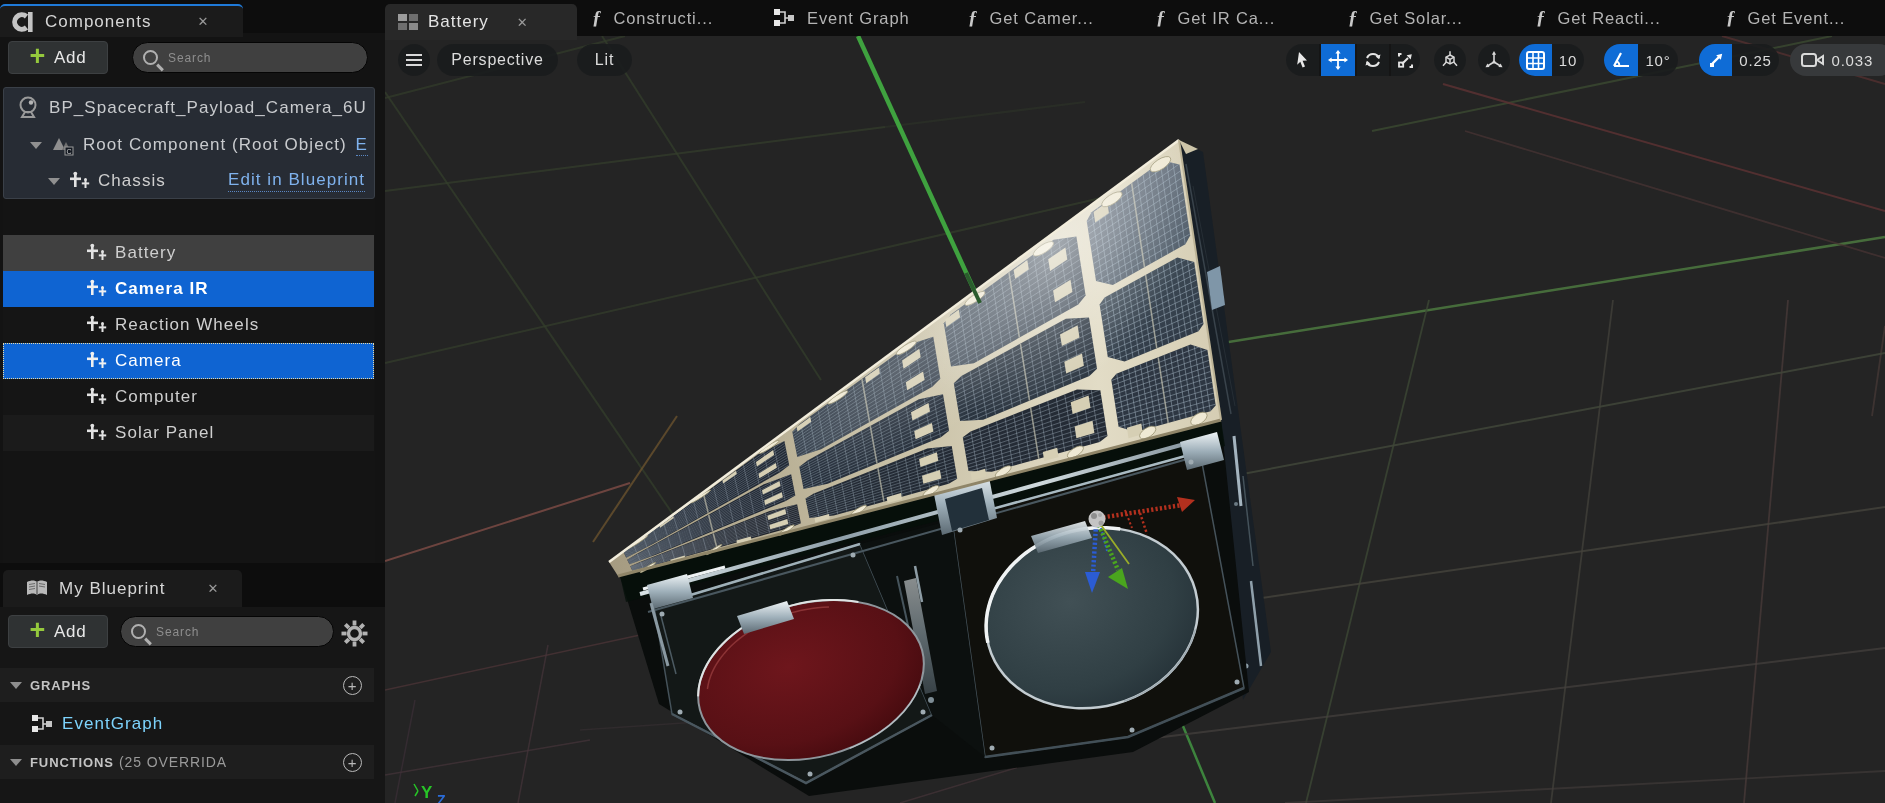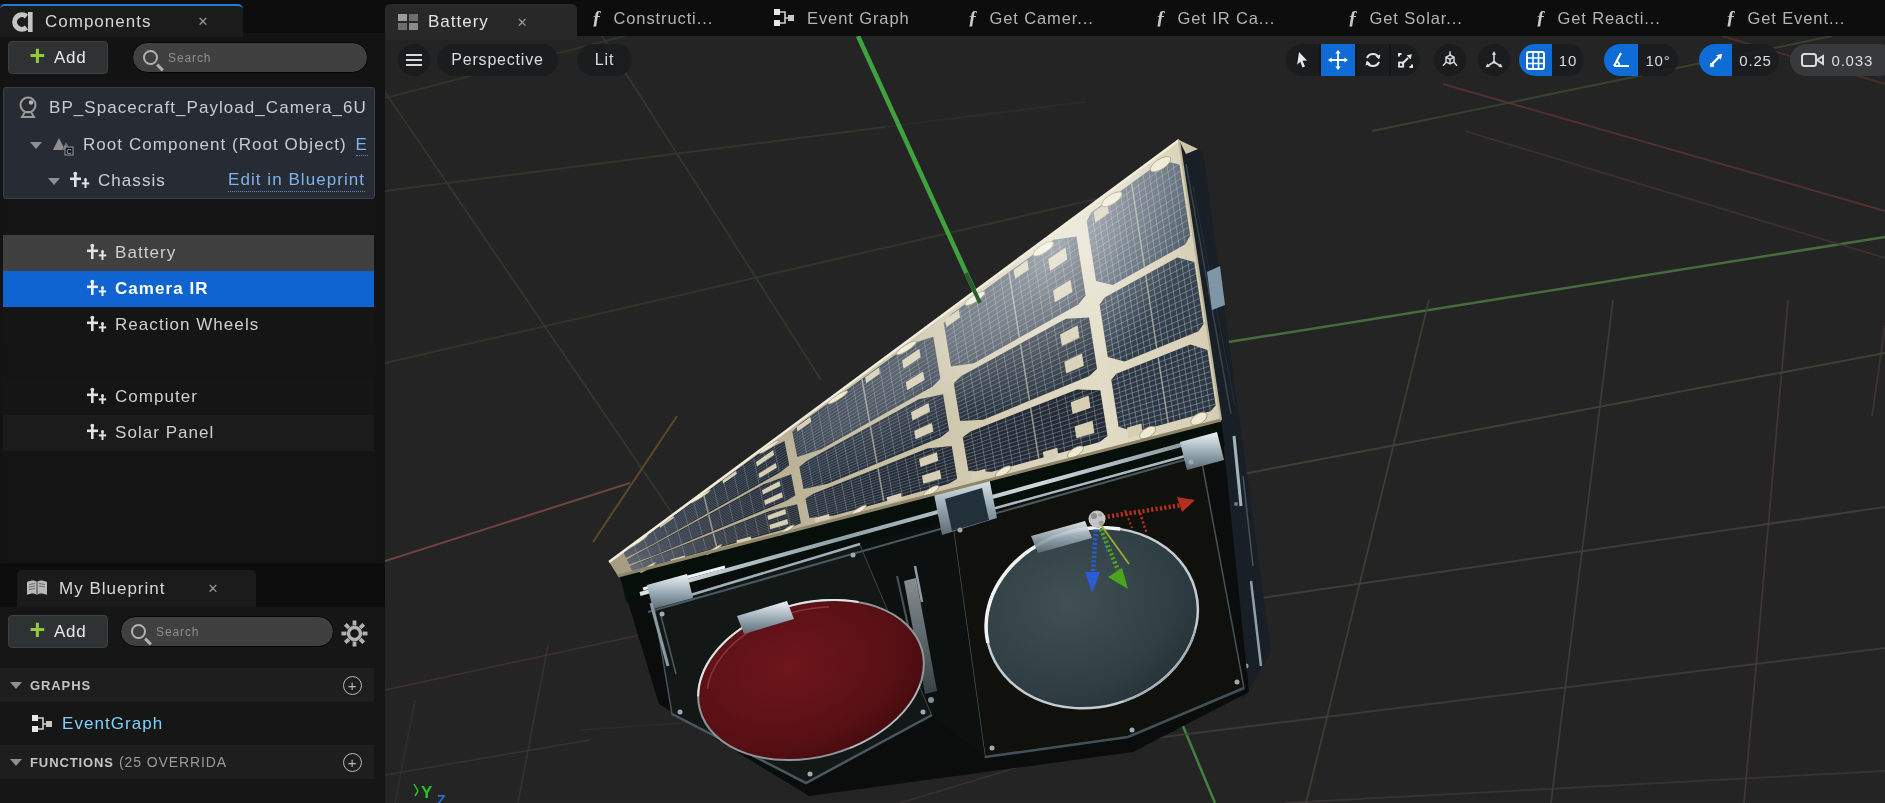--- a/index.html
+++ b/index.html
@@ -583,20 +583,34 @@
           <rect x="6" y="3" width="2.6" height="13"></rect>
           <rect x="2" y="6.5" width="11" height="2.6"></rect>
           <circle cx="7.3" cy="2.6" r="1.9"></circle>
           <rect x="16.5" y="9" width="2" height="8"></rect>
           <rect x="13.8" y="11.4" width="7.4" height="2"></rect>
           <circle cx="17.5" cy="8.6" r="1.5"></circle>
         </g>
       </svg>
       <span style="margin-left:6px;color:#cfcfcf">Reaction Wheels</span>
     </div>
+<div class="row sel" style="top:343px;outline:1px dotted rgba(255,230,160,0.9);outline-offset:-1px;">
+      <div style="width:82px"></div>
+      <svg width="24" height="20" viewBox="0 0 24 20">
+        <g fill="#f0f0f0">
+          <rect x="6" y="3" width="2.6" height="13"></rect>
+          <rect x="2" y="6.5" width="11" height="2.6"></rect>
+          <circle cx="7.3" cy="2.6" r="1.9"></circle>
+          <rect x="16.5" y="9" width="2" height="8"></rect>
+          <rect x="13.8" y="11.4" width="7.4" height="2"></rect>
+          <circle cx="17.5" cy="8.6" r="1.5"></circle>
+        </g>
+      </svg>
+      <span style="margin-left:6px;color:#fff">Camera</span>
+    </div>
 <div class="row" style="top:379px;background:#151515;">
       <div style="width:82px"></div>
       <svg width="24" height="20" viewBox="0 0 24 20">
         <g fill="#e2e2e2">
           <rect x="6" y="3" width="2.6" height="13"></rect>
           <rect x="2" y="6.5" width="11" height="2.6"></rect>
           <circle cx="7.3" cy="2.6" r="1.9"></circle>
           <rect x="16.5" y="9" width="2" height="8"></rect>
           <rect x="13.8" y="11.4" width="7.4" height="2"></rect>
           <circle cx="17.5" cy="8.6" r="1.5"></circle>
@@ -613,21 +627,21 @@
           <circle cx="7.3" cy="2.6" r="1.9"></circle>
           <rect x="16.5" y="9" width="2" height="8"></rect>
           <rect x="13.8" y="11.4" width="7.4" height="2"></rect>
           <circle cx="17.5" cy="8.6" r="1.5"></circle>
         </g>
       </svg>
       <span style="margin-left:6px;color:#cfcfcf">Solar Panel</span>
     </div>
 
   <div class="abs" style="left:0;top:563px;width:385px;height:44px;background:#0d0d0d"></div>
-  <div class="tab" style="left:17px;top:570px;width:239px;height:37px;padding-left:8px">
+  <div class="tab" style="left:3px;top:570px;width:239px;height:37px;padding-left:22px">
       <svg width="24" height="20" viewBox="0 0 24 20">
         <path d="M2 3 C6 1 10 1 12 3 C14 1 18 1 22 3 L22 16 C18 14 14 14 12 16 C10 14 6 14 2 16 Z" fill="#b9b9b9"></path>
         <path d="M12 3 L12 16" stroke="#6a6a6a" stroke-width="1.5"></path>
         <path d="M4 5.5 L10 4.5 M4 8 L10 7 M4 10.5 L10 9.5 M14 4.5 L20 5.5 M14 7 L20 8" stroke="#6a6a6a" stroke-width="1"></path>
       </svg>
       <span style="margin-left:10px">My Blueprint</span>
       <span class="x" style="margin-left:42px">✕</span>
     </div>
   <div class="abs" style="left:0;top:607px;width:385px;height:196px;background:#161616"></div>
   <div class="addbtn" style="left:8px;top:615px">

